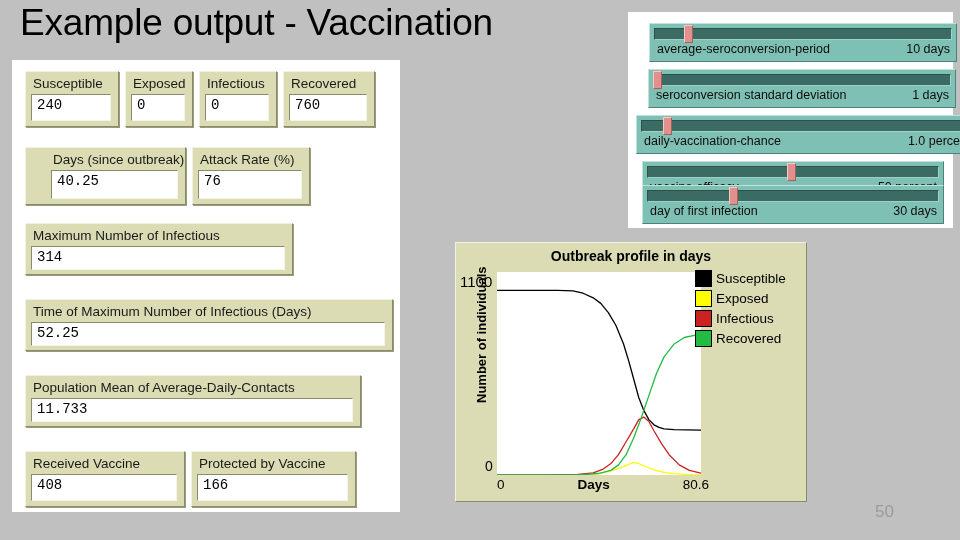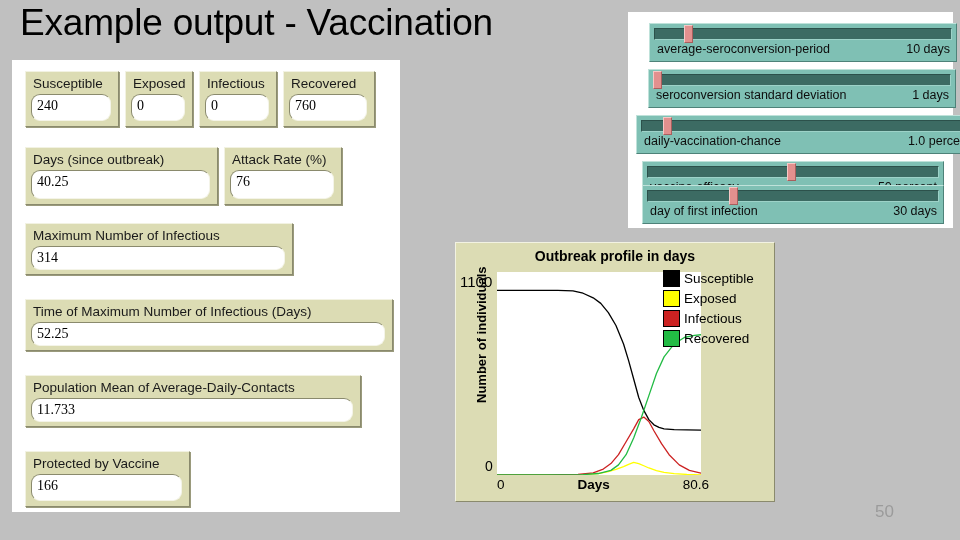--- a/index.html
+++ b/index.html
@@ -71,23 +71,22 @@
     background: #ffffff;
     border-top: 1px solid #8a8a6d;
     border-left: 1px solid #8a8a6d;
     border-right: 1px solid #f4f4e8;
     border-bottom: 1px solid #f4f4e8;
     margin: 0 7px 0 5px;
     font-size: 14px;
     color: #000000;
     padding: 2px 0 3px 5px;
     line-height: 17px;
-    font-family: Liberation Serif, serif;
+    font-family: Liberation Mono, monospace;
     flex: 1;
-    border-radius: 9px;
   }
 
   
   #sliders-panel {
     position: absolute;
     left: 628px;
     top: 12px;
     width: 325px;
     height: 216px;
     background: #ffffff;
@@ -146,21 +145,21 @@
     color: #0d0d0d;
     white-space: nowrap;
     font-family: "Liberation Sans", sans-serif;
   }
 
   
   #plot-panel {
     position: absolute;
     left: 455px;
     top: 242px;
-    width: 320px;
+    width: 352px;
     height: 260px;
     background: #dcdcb4;
     border-top: 1px solid #f2f2e2;
     border-left: 1px solid #f2f2e2;
     border-right: 1px solid #8a8a6d;
     border-bottom: 1px solid #8a8a6d;
     box-sizing: border-box;
   }
 
   #plot-title {
@@ -279,21 +278,21 @@
       <div class="mon-label">Infectious</div>
       <div class="mon-value">0</div>
     </div>
     <div class="monitor" style="width:92px; height:56px;">
       <div class="mon-label">Recovered</div>
       <div class="mon-value">760</div>
     </div>
   </div>
 
   <div class="mon-row" style="left:13px; top:87px;">
-    <div class="monitor" style="width:193px; height:58px;">
+    <div class="monitor" style="width:161px; height:58px;padding-left:20px;">
       <div class="mon-label">Days (since outbreak)</div>
       <div class="mon-value">40.25</div>
     </div>
     <div class="monitor" style="width:118px; height:58px;">
       <div class="mon-label">Attack Rate (%)</div>
       <div class="mon-value">76</div>
     </div>
   </div>
 
   <div class="mon-row" style="left:13px; top:163px;">
@@ -311,20 +310,24 @@
   </div>
 
   <div class="mon-row" style="left:13px; top:315px;">
     <div class="monitor" style="width:336px; height:52px;">
       <div class="mon-label">Population Mean of Average-Daily-Contacts</div>
       <div class="mon-value">11.733</div>
     </div>
   </div>
 
   <div class="mon-row" style="left:13px; top:391px;">
+    <div class="monitor" style="width:160px; height:56px;">
+      <div class="mon-label">Received Vaccine</div>
+      <div class="mon-value">408</div>
+    </div>
     <div class="monitor" style="width:165px; height:56px;">
       <div class="mon-label">Protected by Vaccine</div>
       <div class="mon-value">166</div>
     </div>
   </div>
 
 </div>
 
 <div id="sliders-panel">
 

